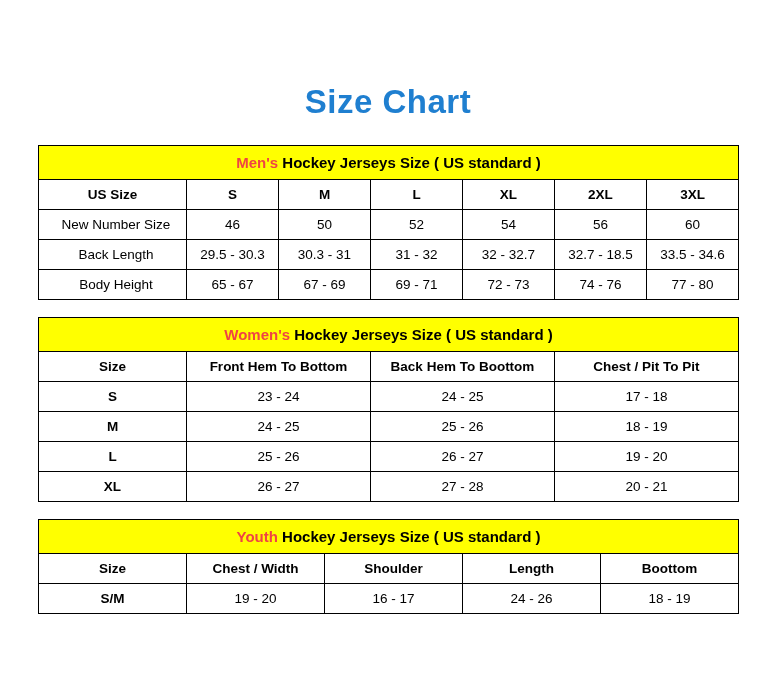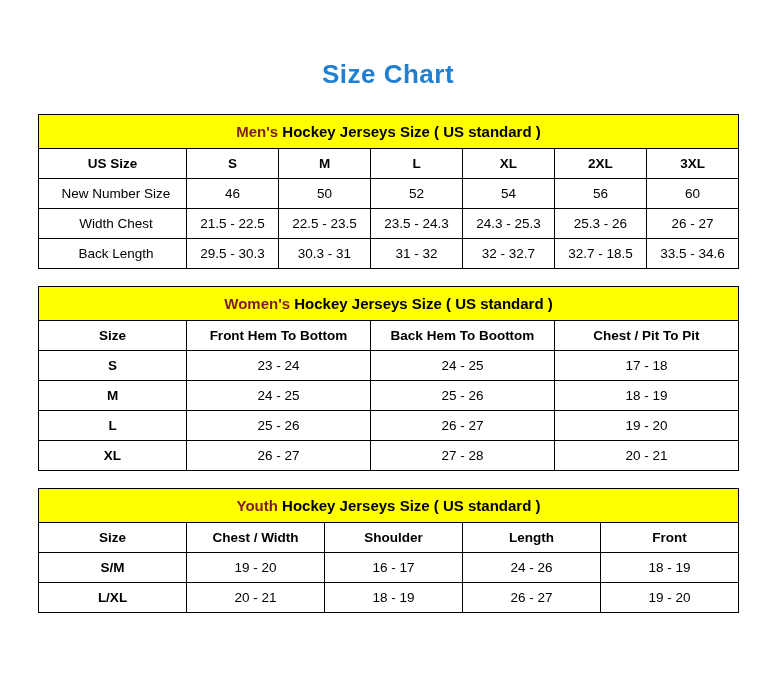--- a/index.html
+++ b/index.html
@@ -16,24 +16,24 @@
   }
   .page {
     position: relative;
     width: 776px;
     height: 692px;
     box-sizing: border-box;
   }
   .title {
     text-align: center;
     color: #1f7fd0;
-    font-size: 26px;
+    font-size: 33px;
     font-weight: bold;
     letter-spacing: 0.5px;
-    padding-top: 60px;
+    padding-top: 84px;
     padding-bottom: 0;
     line-height: 1.1;
   }
   .tables-wrap {
     margin: 25px 38px 0 38px;
   }
   table {
     border-collapse: collapse;
     width: 700px;
     table-layout: fixed;
@@ -47,21 +47,21 @@
     vertical-align: middle;
   }
   .banner {
     background: #ffff00;
     font-weight: bold;
     font-size: 15px;
     padding: 7px 2px;
     text-align: center;
   }
   .banner .accent {
-    color: #7f1d1d;
+    color: #ef4444;
   }
   .hdr {
     font-weight: bold;
   }
   .rowlabel {
     font-weight: normal;
     padding-left: 9px;
   }
   .wlabel {
     font-weight: bold;
@@ -105,36 +105,36 @@
         <tr>
           <td class="rowlabel">New Number Size</td>
           <td>46</td>
           <td>50</td>
           <td>52</td>
           <td>54</td>
           <td>56</td>
           <td>60</td>
         </tr>
         <tr>
-          <td class="rowlabel">Width Chest</td>
-          <td>21.5 - 22.5</td>
-          <td>22.5 - 23.5</td>
-          <td>23.5 - 24.3</td>
-          <td>24.3 - 25.3</td>
-          <td>25.3 - 26</td>
-          <td>26 - 27</td>
-        </tr>
-        <tr>
           <td class="rowlabel">Back Length</td>
           <td>29.5 - 30.3</td>
           <td>30.3 - 31</td>
           <td>31 - 32</td>
           <td>32 - 32.7</td>
           <td>32.7 - 18.5</td>
           <td>33.5 - 34.6</td>
+        </tr>
+        <tr>
+          <td class="rowlabel">Body Height</td>
+          <td>65 - 67</td>
+          <td>67 - 69</td>
+          <td>69 - 71</td>
+          <td>72 - 73</td>
+          <td>74 - 76</td>
+          <td>77 - 80</td>
         </tr>
       </tbody>
     </table>
 
     <table class="nogap">
       <colgroup>
         <col style="width:148px">
         <col style="width:184px">
         <col style="width:184px">
         <col style="width:184px">
@@ -186,33 +186,26 @@
       </colgroup>
       <tbody>
         <tr>
           <td class="banner" colspan="5"><span class="accent">Youth</span><span> Hockey Jerseys Size ( US standard )</span></td>
         </tr>
         <tr>
           <td class="hdr">Size</td>
           <td class="hdr">Chest / Width</td>
           <td class="hdr">Shoulder</td>
           <td class="hdr">Length</td>
-          <td class="hdr">Front</td>
+          <td class="hdr">Boottom</td>
         </tr>
         <tr>
           <td class="wlabel">S/M</td>
           <td>19 - 20</td>
           <td>16 - 17</td>
           <td>24 - 26</td>
           <td>18 - 19</td>
         </tr>
-        <tr>
-          <td class="wlabel">L/XL</td>
-          <td>20 - 21</td>
-          <td>18 - 19</td>
-          <td>26 - 27</td>
-          <td>19 - 20</td>
-        </tr>
       </tbody>
     </table>
 
   </div>
 </div>
 
 </body></html>

